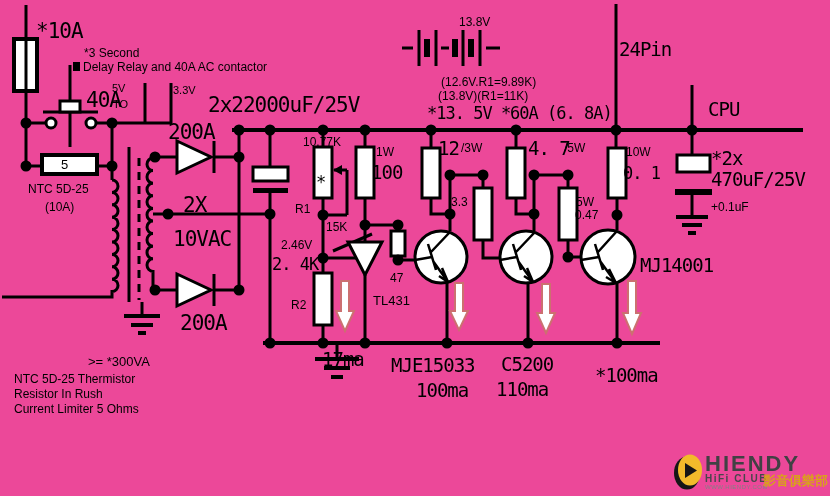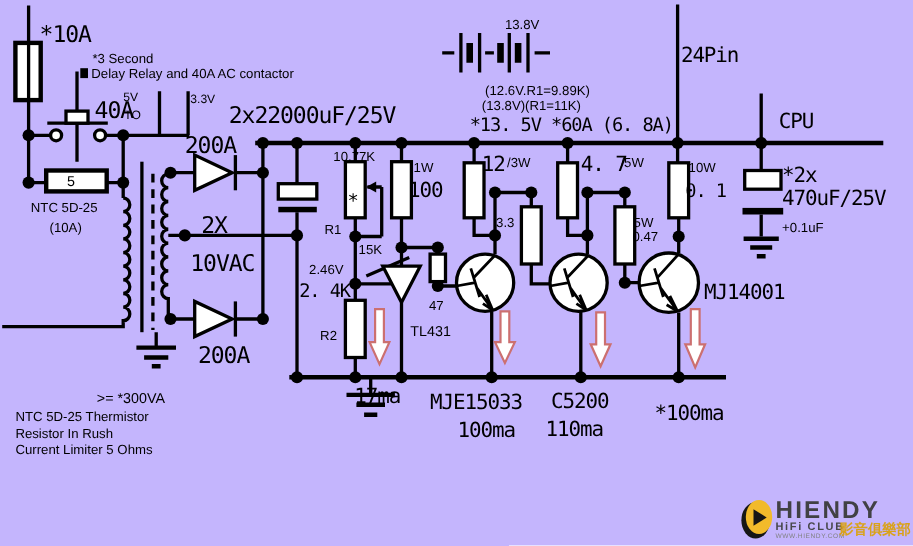--- a/index.html
+++ b/index.html
@@ -1,16 +1,16 @@
 <!DOCTYPE html>
 <html><head>
 <meta charset="utf-8">
 <style>
   html,body{margin:0;padding:0;background:#fff;}
-  .stage{position:relative;width:830px;height:496px;background:#c4b5fd;overflow:hidden;
+  .stage{position:relative;width:830px;height:496px;background:#ec4899;overflow:hidden;
          font-family:"Liberation Sans",sans-serif;}
   svg text{fill:#000;}
   .sans   {font-family:"Liberation Sans",sans-serif;font-size:12px;}
   .sans11 {font-family:"Liberation Sans",sans-serif;font-size:11px;}
   .sans13 {font-family:"Liberation Sans",sans-serif;font-size:13px;}
   .cad21  {font-family:"DejaVu Sans Mono",monospace;font-size:21px;letter-spacing:-1px;}
   .cad19  {font-family:"DejaVu Sans Mono",monospace;font-size:19px;letter-spacing:-1px;}
   .cad17  {font-family:"DejaVu Sans Mono",monospace;font-size:17px;letter-spacing:-1px;}
   .logo-main{font-family:"Liberation Sans",sans-serif;font-size:22px;font-weight:bold;
              letter-spacing:2px;fill:#414144;}

